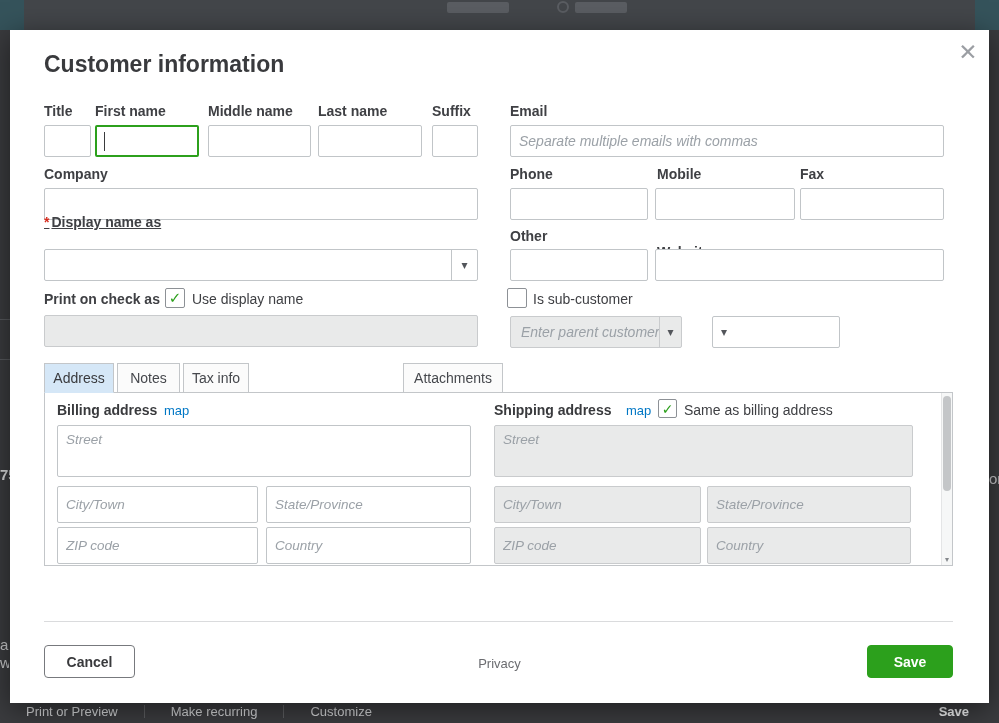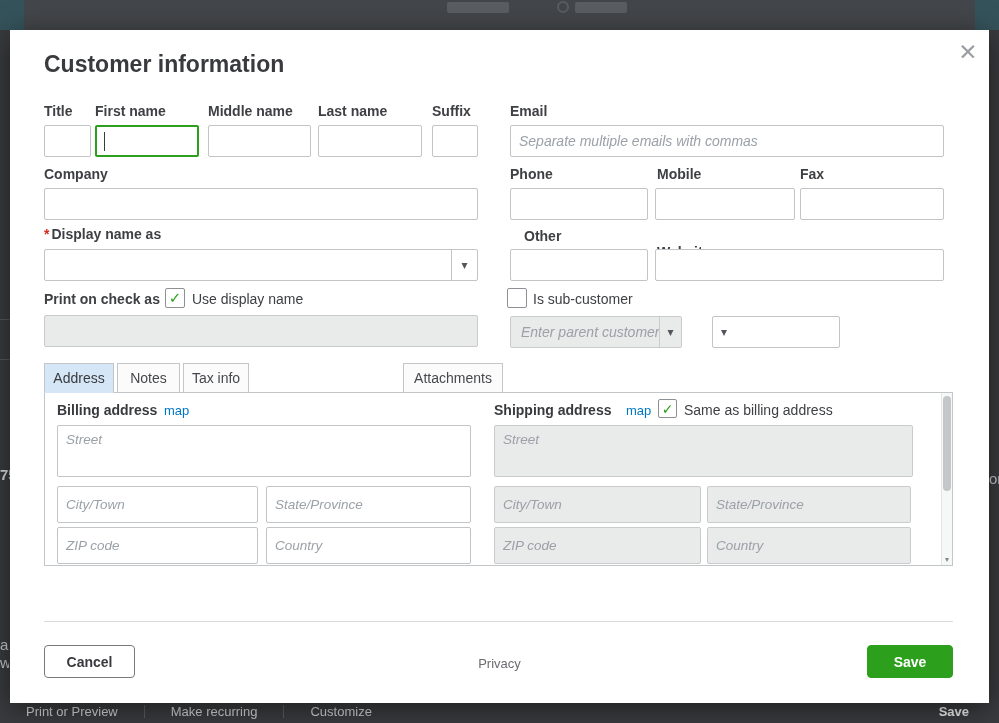--- a/index.html
+++ b/index.html
@@ -131,22 +131,22 @@
   <span class="field-label" style="left:34px;top:136px;">Company</span>
   <span class="field-label" style="left:500px;top:136px;">Phone</span>
   <span class="field-label" style="left:647px;top:136px;">Mobile</span>
   <span class="field-label" style="left:790px;top:136px;">Fax</span>
 
   <input class="tb" style="left: 34px; top: 158px; width: 434px;">
   <input class="tb" style="left: 500px; top: 158px; width: 138px;">
   <input class="tb" style="left: 645px; top: 158px; width: 140px;">
   <input class="tb" style="left: 790px; top: 158px; width: 144px;">
 
-  <span class="field-label" style="left:34px;top:196px;"><span class="req">*</span><span>Display name as</span></span>
-  <span class="field-label" style="left:500px;top:198px;margin-left:14px;">Other</span>
+  <span class="field-label" style="left:34px;top:184px;text-decoration:underline;"><span class="req">*</span><span>Display name as</span></span>
+  <span class="field-label" style="left:500px;top:198px;">Other</span>
   <span class="field-label" style="left:647px;top:214px;">Website</span>
 
   <div class="select" style="left:34px;top:219px;width:434px;">
     <span class="val"></span>
     <span class="arrow">▾</span>
   </div>
   <input class="tb" style="left: 500px; top: 219px; width: 138px;">
   <input class="tb" style="left: 645px; top: 219px; width: 289px;">
 
   <span class="field-label" style="left:34px;top:261px;">Print on check as</span>

